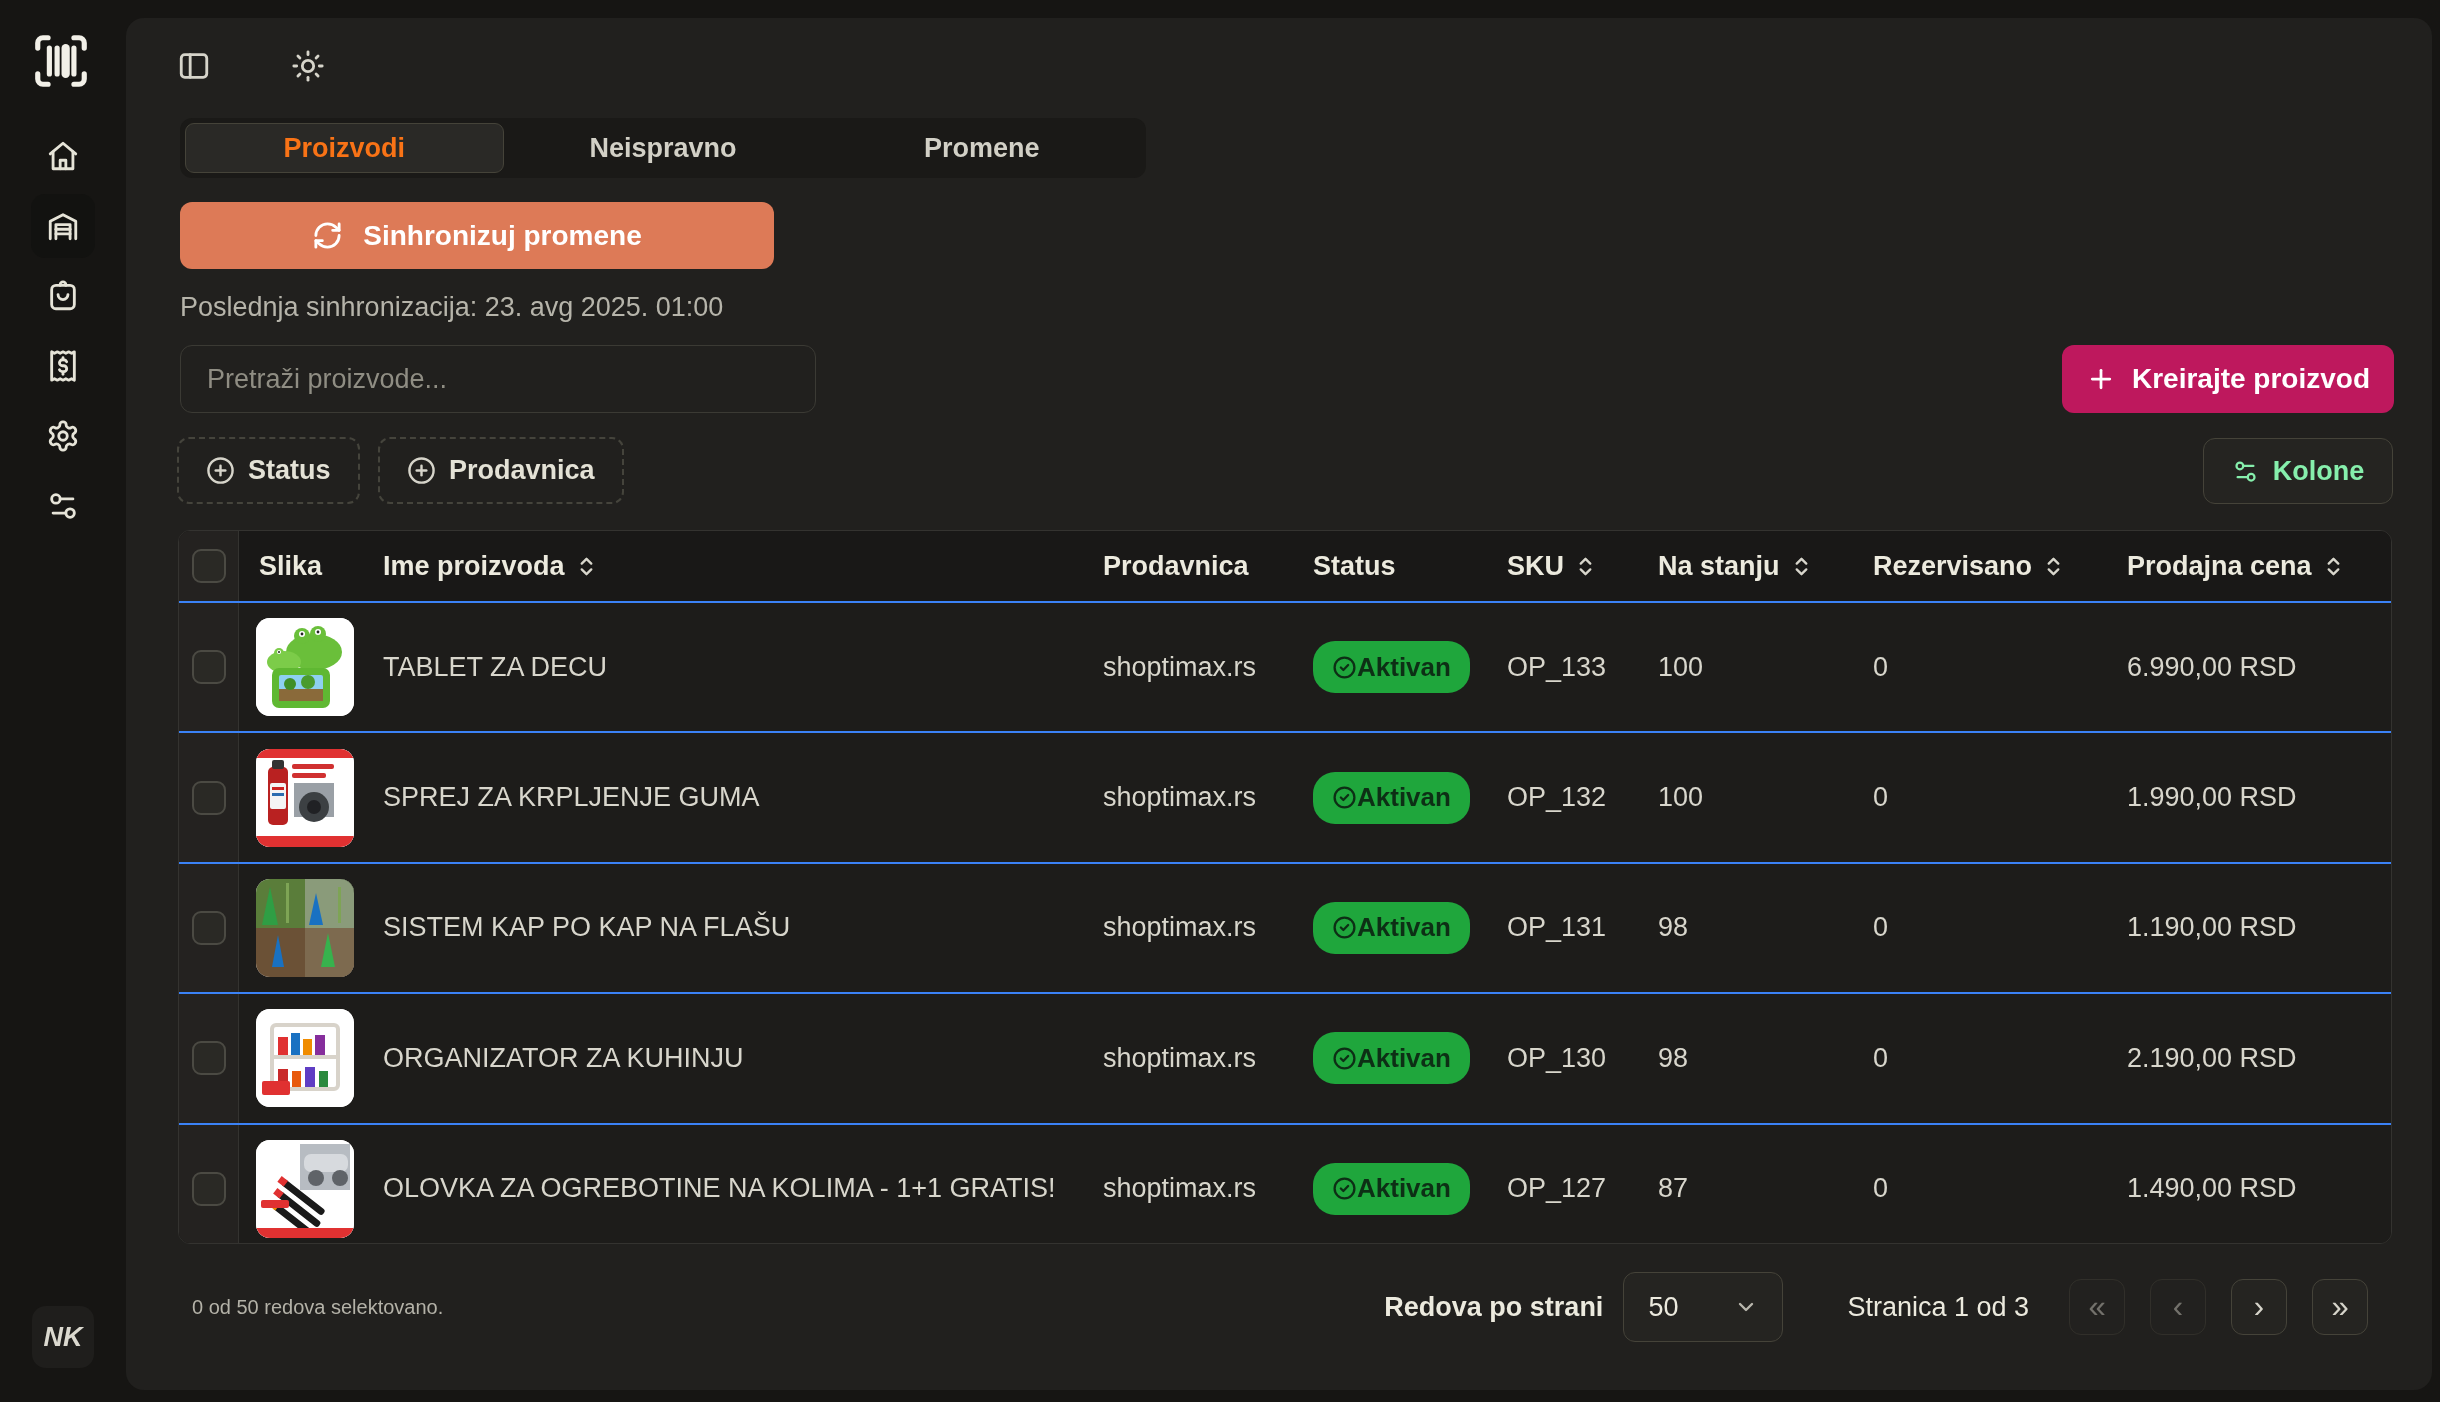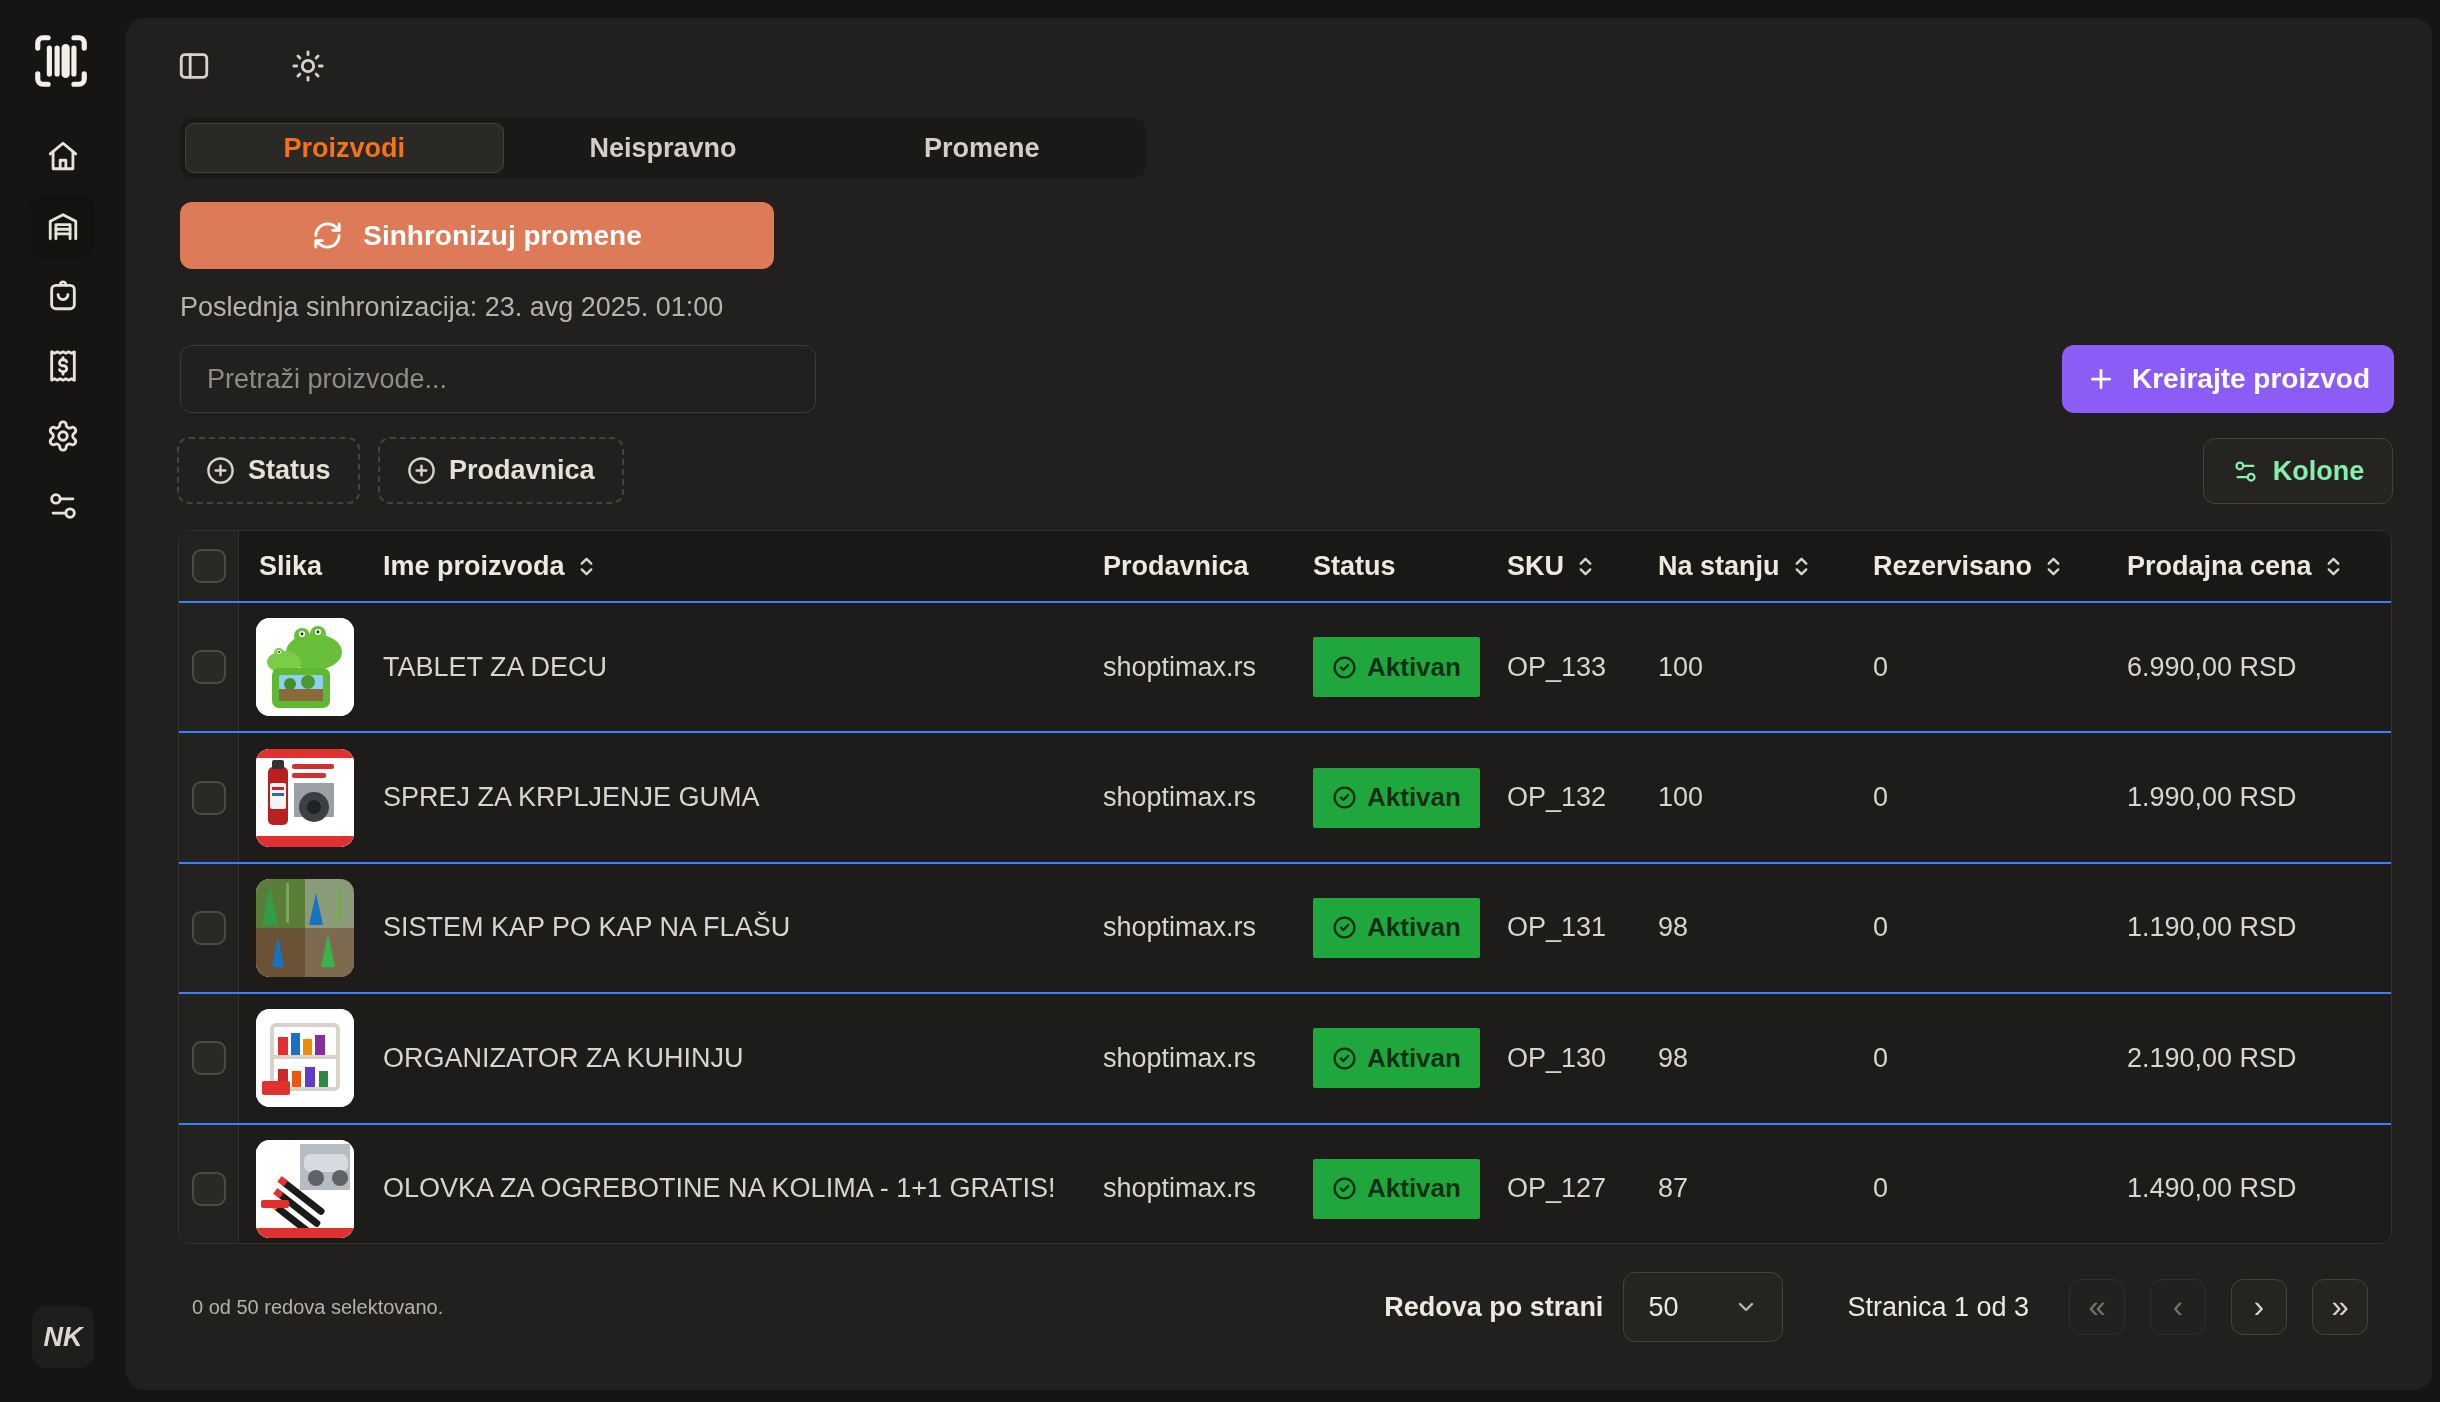--- a/index.html
+++ b/index.html
@@ -38,21 +38,21 @@
             display:flex;align-items:center;justify-content:center;gap:20px;color:#ffffff;
             font-size:28px;font-weight:700;cursor:pointer;}
   .btn-sync svg{width:31px;height:31px;}
   .last-sync{position:absolute;left:54px;top:274px;font-size:27px;color:#b6b4aa;}
 
   
   .search{position:absolute;left:54px;top:327px;width:636px;height:68px;box-sizing:border-box;
           background:transparent;border:1px solid #3b3a34;border-radius:12px;padding:0 26px;
           font-size:27px;color:#e6e4d8;font-family:inherit;outline:none;}
   .search::placeholder{color:#8f8d83;}
-  .btn-create{position:absolute;left:1936px;top:327px;width:332px;height:68px;background:#8b5cf6;border-radius:12px;
+  .btn-create{position:absolute;left:1936px;top:327px;width:332px;height:68px;background:#be185d;border-radius:12px;
               display:flex;align-items:center;justify-content:center;gap:16px;color:#fff;
               font-size:28px;font-weight:700;cursor:pointer;}
   .btn-create svg{width:30px;height:30px;}
 
   
   .chip{position:absolute;top:419px;height:67px;box-sizing:border-box;border:2px dashed #45443c;border-radius:12px;
         display:flex;align-items:center;gap:13px;padding:0 27px;color:#e4e2d6;font-size:27px;font-weight:600;cursor:pointer;}
   .chip svg{width:29px;height:29px;color:#d6d4ca;}
   #chip-status{left:51px;} #chip-shop{left:252px;}
   .btn-cols{position:absolute;left:2077px;top:420px;width:190px;height:66px;box-sizing:border-box;
@@ -66,21 +66,21 @@
   .thead,.trow{display:grid;grid-template-columns:60px 144px 720px 210px 194px 151px 215px 254px 266px;align-items:center;}
   .thead{height:70px;background:#191817;font-size:27px;font-weight:700;color:#eceade;}
   .trow{height:128.4px;border-top:2px solid #3b82f6;background:#1d1c1a;font-size:27px;color:#d8d6cc;cursor:pointer;}
   .c-check{height:100%;display:flex;align-items:center;justify-content:center;
            background:#242220;border-right:1px solid #343330;box-sizing:border-box;}
   .checkbox{width:30px;height:30px;border-radius:9px;border:2px solid #4b4a43;background:#2a2925;cursor:pointer;}
   .hcell{display:flex;align-items:center;gap:10px;}
   .hcell svg{width:23px;height:23px;color:#d8d6cc;flex:0 0 auto;}
   .pad20{padding-left:20px;}
   .pimg{width:98px;height:98px;border-radius:14px;overflow:hidden;margin-left:17px;background:#fff;}
-  .badge{display:inline-flex;align-items:center;gap:10px;height:60px;padding:0 19px;border-radius:2px;
+  .badge{display:inline-flex;align-items:center;height:52px;padding:0 19px;border-radius:22px;
          background:#1fa63c;color:#0d2f15;font-size:26px;font-weight:600;}
   .badge svg{width:25px;height:25px;}
 
   
   .tfooter{position:absolute;left:66px;right:64px;top:1244px;height:90px;display:flex;align-items:center;
            justify-content:space-between;}
   .sel-text{font-size:20px;color:#b4b2a8;}
   .foot-right{display:flex;align-items:center;}
   .rpp-label{font-size:27px;font-weight:600;color:#eceade;margin-right:20px;}
   .rpp-select{width:160px;height:70px;box-sizing:border-box;border:1px solid #454339;background:#252421;border-radius:12px;

